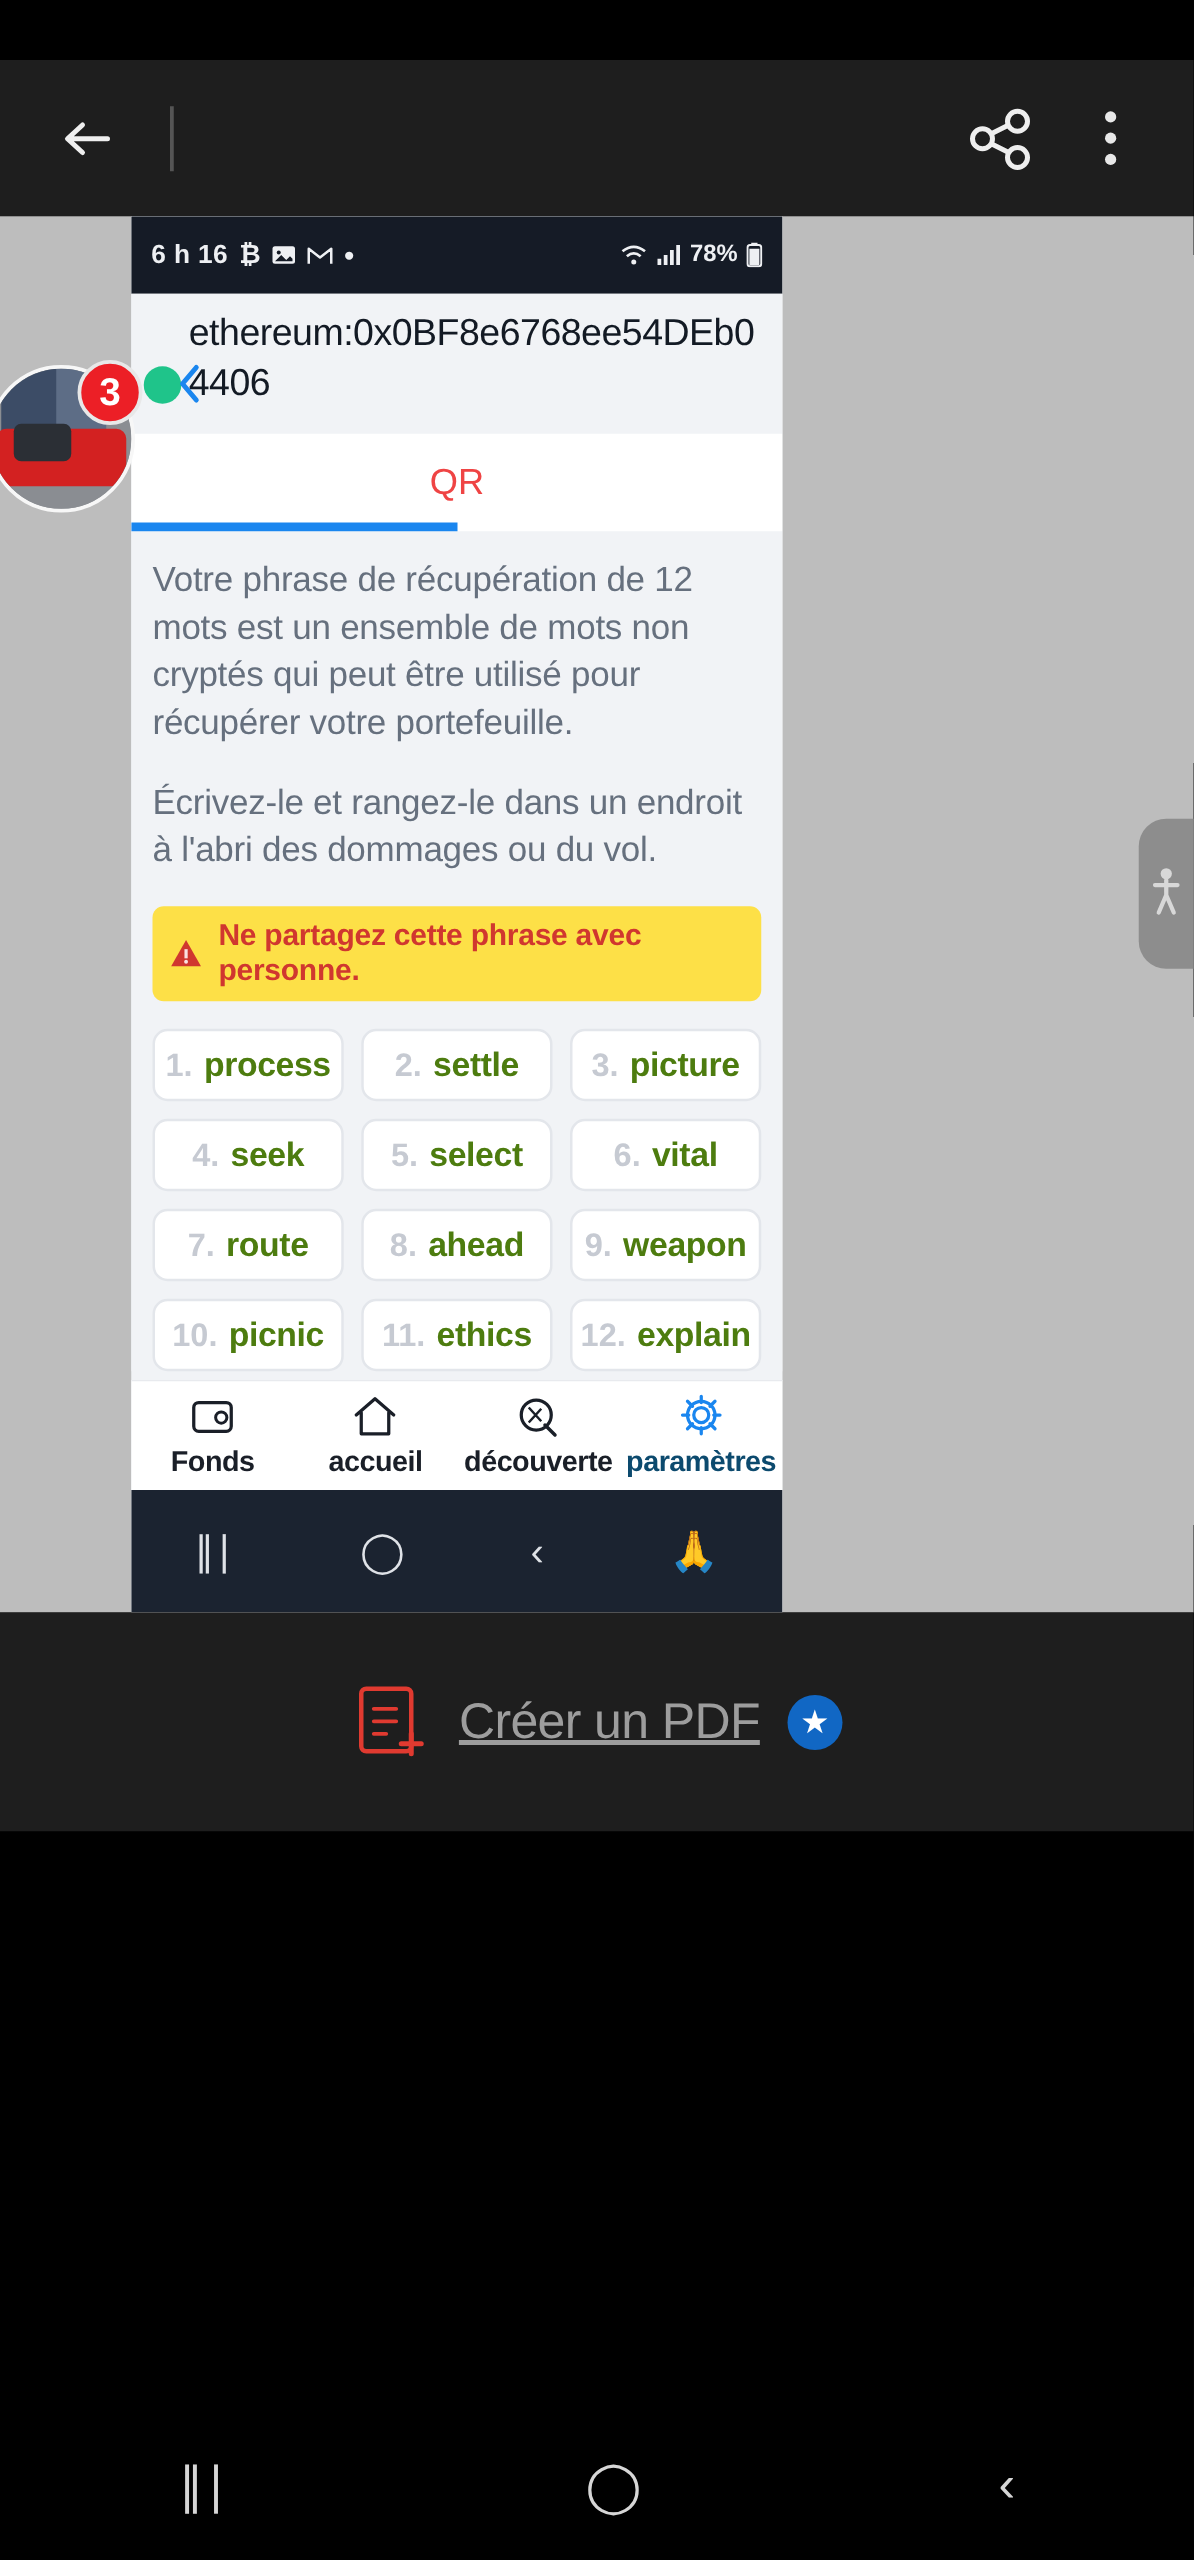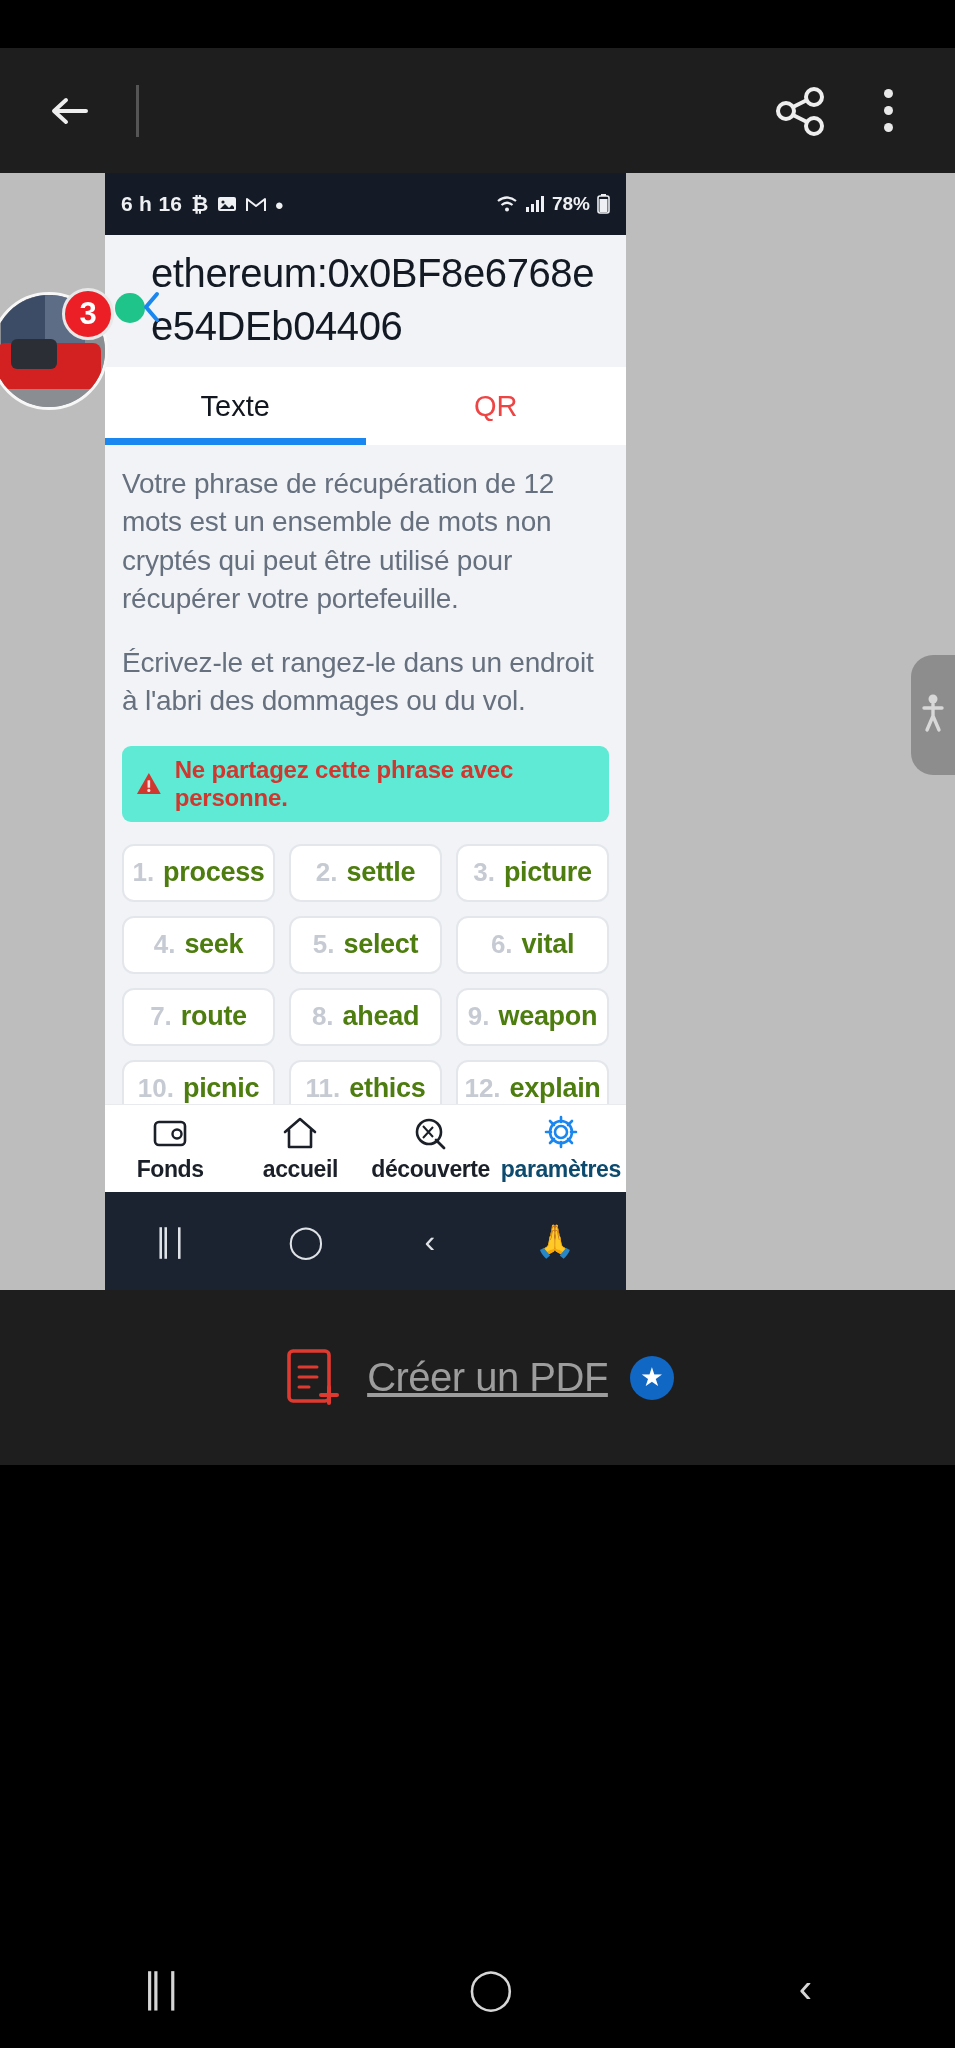--- a/index.html
+++ b/index.html
@@ -49,36 +49,36 @@
     background:#f1f3f6; padding:12px 18px 14px 18px; position:relative; min-height:112px;
   }
   .addr-dot {
     position:absolute; left:10px; top:58px; width:30px; height:30px;
     border-radius:50%; background:#1fc48a;
   }
   .addr-chevron {
     position:absolute; left:36px; top:56px; width:20px; height:32px;
   }
   .addr-text {
-    font-size:40px; line-height:1.33; color:#131a24; font-weight:400;
+    font-size:30px; line-height:1.33; color:#131a24; font-weight:400;
     padding-left:28px; letter-spacing:-.4px; word-break:break-all;
   }
 
   
   .tabs { display:flex; background:#ffffff; height:78px; position:relative; }
   .tab { flex:1; display:flex; align-items:center; justify-content:center;
          font-size:29px; color:#11161f; cursor:pointer; }
   .tab.inactive { color:#ef4444; }
   .tab-underline { position:absolute; bottom:0; left:0; width:50%; height:7px; background:#1a86ef; }
 
   
   .body-area { background:#f1f3f6; padding:20px 17px 0 17px; }
   .para { font-size:28px; line-height:1.36; color:#66707e; margin-bottom:26px; letter-spacing:-.2px;}
   .warn {
-    background:#5eead4; border-radius:9px; padding:10px 14px; display:flex;
+    background:#fde047; border-radius:9px; padding:10px 14px; display:flex;
     align-items:center; gap:13px; margin-bottom:22px;
   }
   .warn-txt { color:#d0372f; font-size:24px; font-weight:bold; letter-spacing:-.2px;}
 
   .words { display:grid; grid-template-columns:repeat(3,1fr); gap:14px 14px; }
   .chip {
     background:#ffffff; border:2px solid #e3e6eb; border-radius:12px;
     height:58px; display:flex; align-items:center; justify-content:center; gap:9px;
     cursor:pointer;
   }
@@ -216,21 +216,20 @@
 
     <div class="addr-header">
       <div class="addr-dot"></div>
       <svg class="addr-chevron" viewBox="0 0 20 32">
         <path d="M16 3 L5 16 L16 29" stroke="#1a86ef" stroke-width="4" fill="none" stroke-linecap="round" stroke-linejoin="round"></path>
       </svg>
       <div class="addr-text">ethereum:0x0BF8e6768ee54DEb04406</div>
     </div>
 
     <div class="tabs">
-      <div class="tab">Texte</div>
       <div class="tab inactive">QR</div>
       <div class="tab-underline"></div>
     </div>
 
     <div class="body-area">
       <div class="para">Votre phrase de récupération de 12 mots est un ensemble de mots non cryptés qui peut être utilisé pour récupérer votre portefeuille.</div>
       <div class="para">Écrivez-le et rangez-le dans un endroit à l'abri des dommages ou du vol.</div>
 
       <div class="warn">
         <svg width="28" height="26" viewBox="0 0 28 26">

